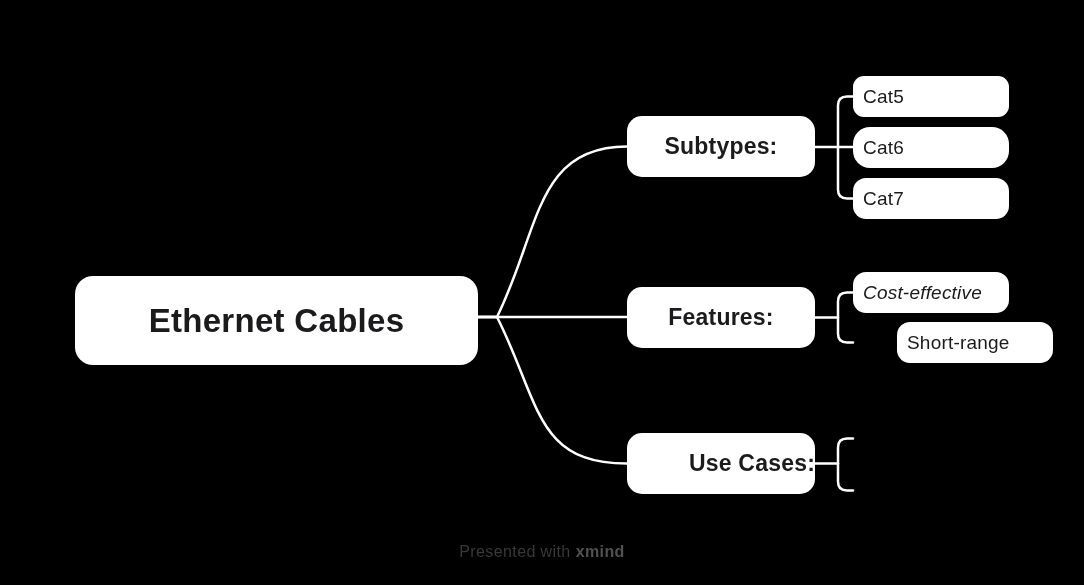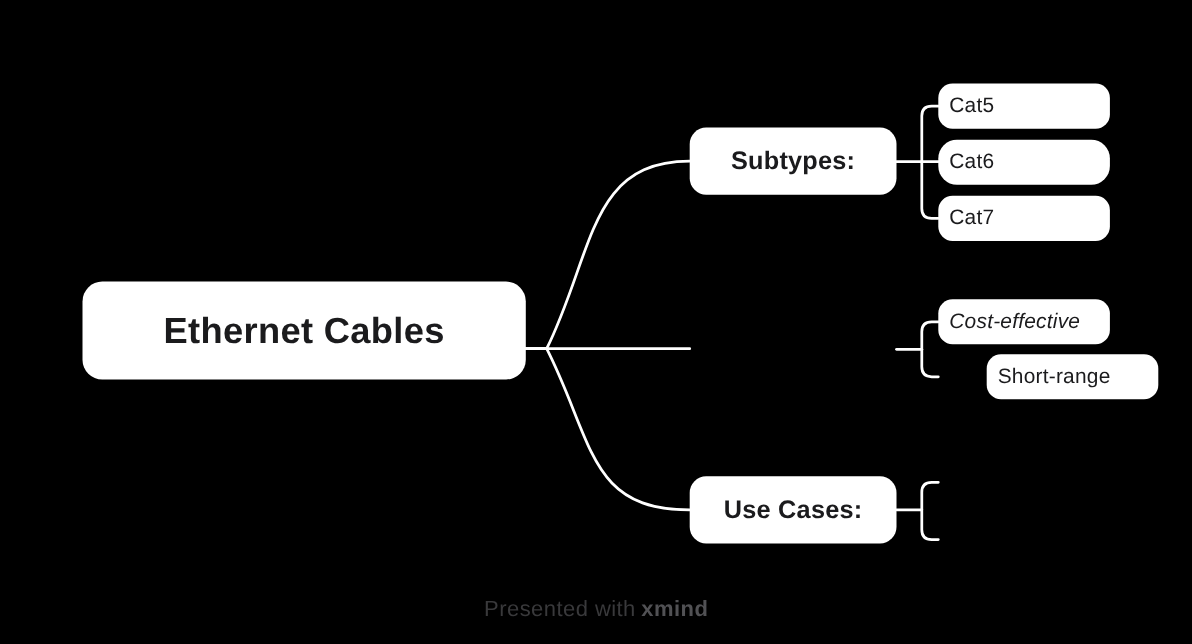--- a/index.html
+++ b/index.html
@@ -30,63 +30,63 @@
   .node {
     position: absolute;
     background: var(--node-fill, #ffffff);
     color: var(--node-text, #1b1b1d);
     display: flex;
     align-items: center;
     box-sizing: border-box;
     cursor: default;
   }
   .node-root {
-    left: 75px;  top: 256px;
+    left: 75px;  top: 276px;
     width: 403px; height: 89px;
     border-radius: 18px;
     justify-content: center;
     font-size: 33px;
     font-weight: 700;
     letter-spacing: 0.3px;
   }
   .node-branch {
     left: 627px;
     width: 188px; height: 61px;
     border-radius: 15px;
     justify-content: center;
     font-size: 23px;
     font-weight: 600;
     letter-spacing: 0.2px;
   }
   .branch-subtypes  { top: 116px; }
   .branch-features  { top: 287px; }
-  .branch-usecases  { top: 433px; }
+  .branch-usecases  { top: 433px; justify-content: flex-end; }
   .node-child {
     left: 853px;
     width: 156px; height: 41px;
     border-radius: 13px;
     justify-content: flex-start;
     padding-left: 10px;
     font-size: 19px;
     font-weight: 400;
     letter-spacing: 0.2px;
   }
-  .child-cat5      { top: 76px; }
+  .child-cat5      { top: 76px; border-radius: 11px; }
   .child-cat6      { top: 127px; border-radius: 17px; }
   .child-cat7      { top: 178px; align-items: center; }
   .child-costeff   { top: 272px; font-style: italic; }
   .child-shortrng  { top: 322px; margin-left: 44px; }
   .child-homes     { top: 418px; }
   .child-offices   { top: 470px; }
   .watermark {
     position: absolute;
     left: 0; right: 0;
     top: 543px;
     text-align: center;
-    font-size: 20px;
+    font-size: 16px;
     color: var(--footer-text, #39393b);
     letter-spacing: 0.4px;
   }
   .watermark .brand {
     font-weight: 700;
     color: var(--footer-brand, #515154);
     margin-left: 5px;
   }
 </style>
 </head>
@@ -110,20 +110,23 @@
     <path class="connector-path" d="M 853 438.5 H 847 Q 838 438.5 838 447.5 V 481.5 Q 838 490.5 847 490.5 H 853"></path>
   </svg>
 
   <div class="node node-root">
     <span>Ethernet Cables</span>
   </div>
 
   <div class="node node-branch branch-subtypes">
     <span>Subtypes:</span>
   </div>
+  <div class="node node-branch branch-features">
+    <span>Features:</span>
+  </div>
   <div class="node node-branch branch-usecases">
     <span>Use Cases:</span>
   </div>
 
   <div class="node node-child child-cat5">
     <span>Cat5</span>
   </div>
   <div class="node node-child child-cat6">
     <span>Cat6</span>
   </div>

